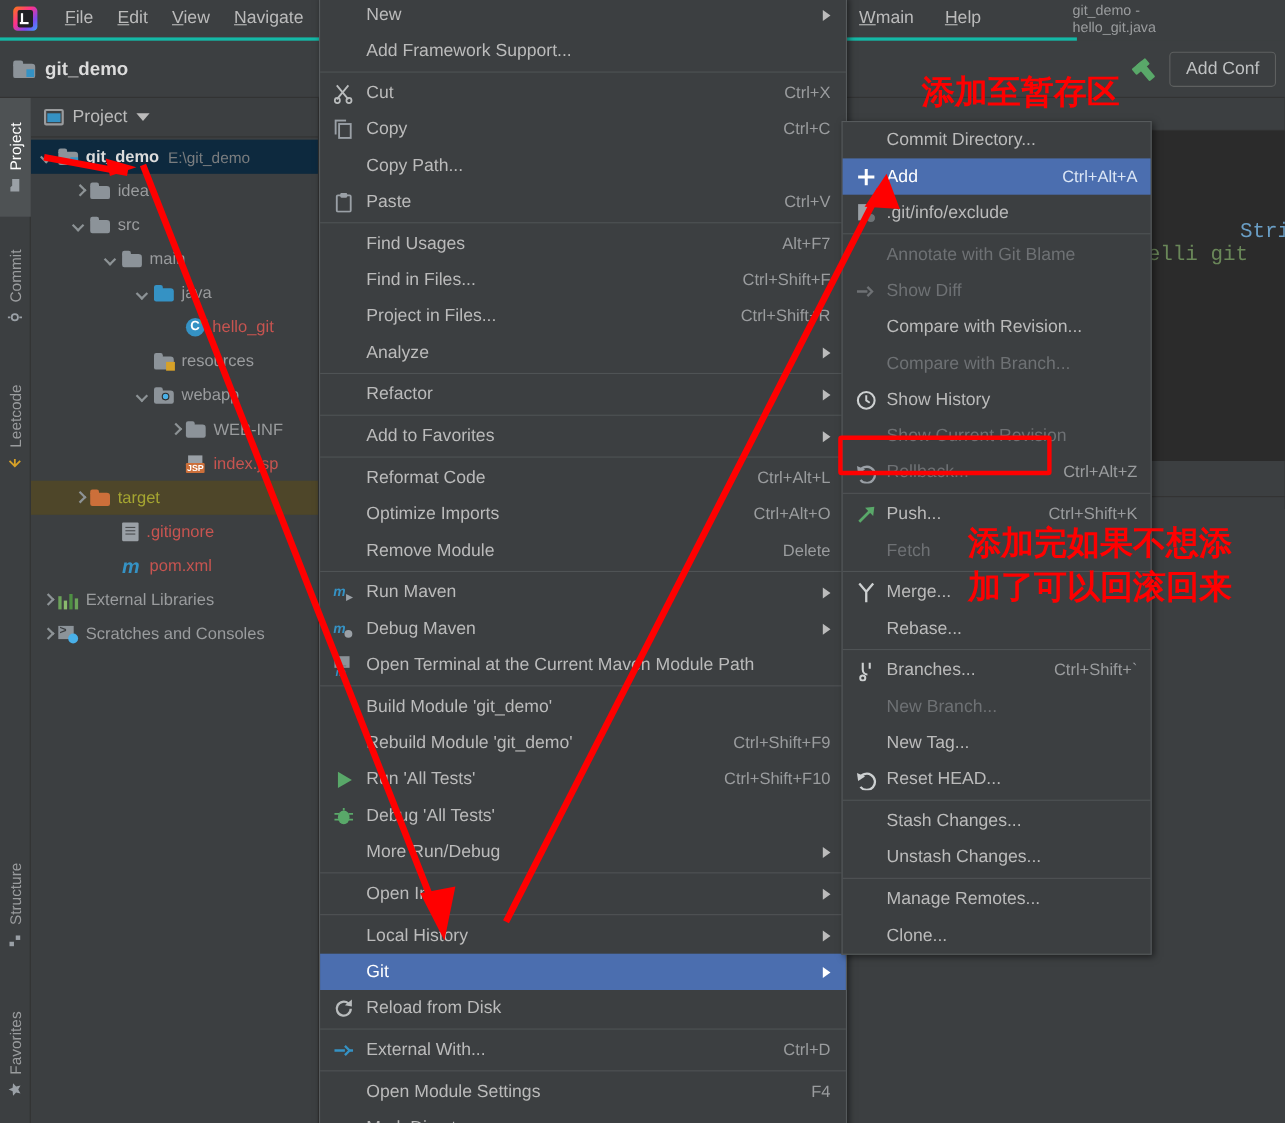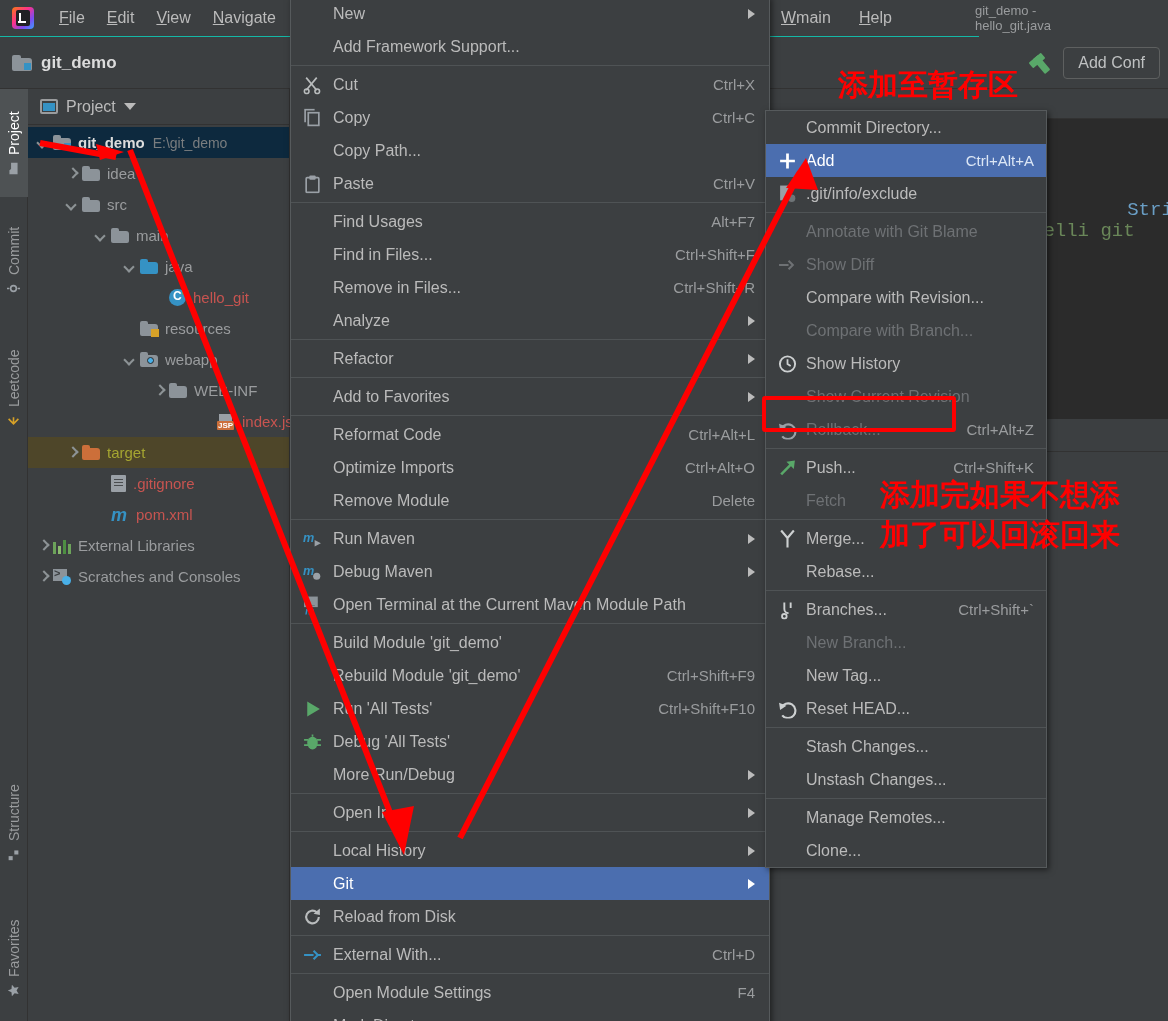--- a/index.html
+++ b/index.html
@@ -10,21 +10,21 @@
     overflow: hidden;
   }
   #root { position: relative; width: 1168px; height: 1021px; }
 
   
   .ide-bg { position:absolute; inset:0; background:#3c3f41; }
 
   
   .menubar {
     position:absolute; left:0; top:0; width:979px; height:37px;
-    background:#3c3f41; border-bottom:1px solid #14b8a6;
+    background:#3c3f41; border-bottom:3px solid #14b8a6;
     display:flex; align-items:center;
   }
   .ij-logo { width:22px; height:22px; margin-left:12px; margin-right:14px; position:relative; }
   .ij-logo .sq { position:absolute; inset:0; border-radius:4px;
     background: linear-gradient(135deg,#f97a12 0%, #ff318c 40%, #7b4cf0 72%, #3ba1ff 100%); }
   .ij-logo .inner { position:absolute; left:4px; top:3px; width:14px; height:16px; background:#202124; border-radius:2px; }
   .ij-logo .inner::after{ content:""; position:absolute; left:3px; top:3px; width:2px; height:8px; background:#fff;}
   .ij-logo .inner::before{ content:""; position:absolute; left:2px; top:11px; width:8px; height:2px; background:#fff;}
   .mb-item { color:#bbbbbb; font-size:16px; padding:3px 11px; white-space:nowrap; cursor:default; }
   .mb-item .u { text-decoration:underline; }
@@ -99,21 +99,21 @@
   .fico.blue .bb, .fico.blue .tt { background:#3592c4; }
   .fico.orange .bb, .fico.orange .tt { background:#cc6f3a; }
   .fico .mk { position:absolute; right:0px; bottom:0px; width:7px; height:7px; background:#3592c4; }
   .fico .mkr { position:absolute; right:-1px; bottom:-1px; width:8px; height:8px; background:#d6a128; }
   .fico .dot { position:absolute; right:4px; bottom:3px; width:7px; height:7px; border-radius:50%; background:#49b0e8; border:1px solid #2b2b2b;}
 
   .cls-ico { width:17px;height:17px;border-radius:50%;background:#3592c4;position:relative;flex:0 0 17px;}
   .cls-ico::after{content:"C";position:absolute;left:4px;top:0px;font-size:12px;color:#fff;font-weight:bold;}
   .cls-ico .play{position:absolute;right:-3px;top:-2px;width:0;height:0;border-left:7px solid #59a869;border-top:4px solid transparent;border-bottom:4px solid transparent;}
 
-  .jsp-ico{width:18px;height:16px;position:relative;flex:0 0 18px;margin-left:48px;}
+  .jsp-ico{width:18px;height:16px;position:relative;flex:0 0 18px;}
   .jsp-ico .pg{position:absolute;left:2px;top:0;width:13px;height:10px;background:#9aa0a6;}
   .jsp-ico .lab{position:absolute;left:0;bottom:0;background:#cc6f3a;color:#fff;font-size:8px;padding:0 1px;border-radius:1px;font-weight:bold;}
 
   .file-ico{width:15px;height:17px;background:#9aa0a6;border-radius:1px;flex:0 0 15px;position:relative;}
   .file-ico::after{content:"";position:absolute;left:3px;top:4px;right:3px;height:1px;background:#4a4d4f;box-shadow:0 3px 0 #4a4d4f,0 6px 0 #4a4d4f;}
 
   .m-ico{color:#3592c4;font-size:18px;font-weight:bold;font-style:italic;flex:0 0 18px;line-height:1;}
   .lib-ico{width:18px;height:16px;display:flex;align-items:flex-end;gap:2px;flex:0 0 18px;}
   .lib-ico i{display:block;width:3px;background:#6ca35a;}
   .sc-ico{width:18px;height:16px;position:relative;flex:0 0 18px;}
@@ -422,21 +422,21 @@
       <div class="msep"></div>
       <div class="mi">
         <span class="lbl">Find Usages</span>
         <span class="acc">Alt+F7</span>
       </div>
       <div class="mi">
         <span class="lbl">Find in Files...</span>
         <span class="acc">Ctrl+Shift+F</span>
       </div>
       <div class="mi">
-        <span class="lbl">Remove in Files...</span>
+        <span class="lbl">Project in Files...</span>
         <span class="acc">Ctrl+Shift+R</span>
       </div>
       <div class="mi">
         <span class="lbl">Analyze</span>
         <span class="sub"></span>
       </div>
       <div class="msep"></div>
       <div class="mi">
         <span class="lbl">Refactor</span>
         <span class="sub"></span>

